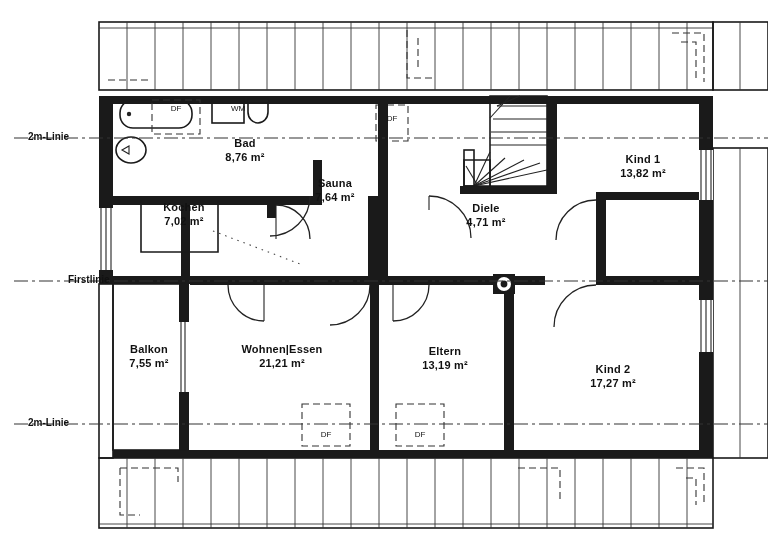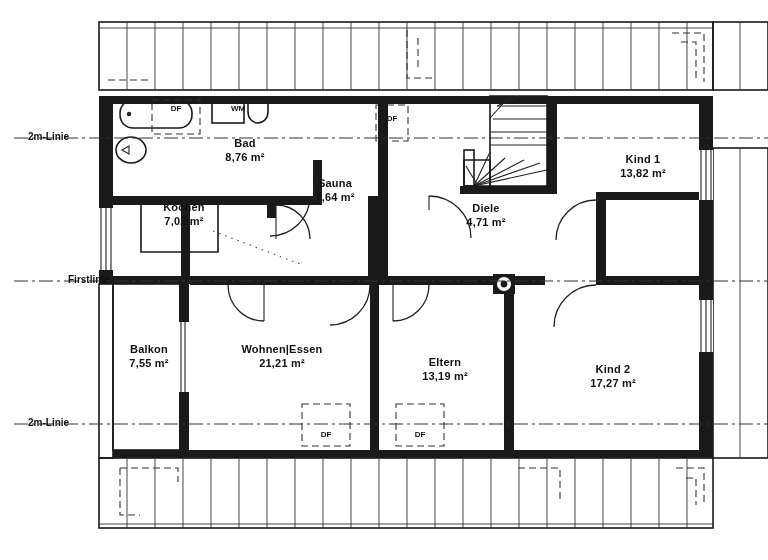--- a/index.html
+++ b/index.html
@@ -8,21 +8,21 @@
   #stage{position:relative;width:768px;height:560px;background:#fff;}
 
   svg.plan{position:absolute;left:0;top:0;width:768px;height:560px;}
 
   
   .lbl{position:absolute;text-align:center;line-height:1.25;
        font-weight:bold;font-size:11px;color:#111;white-space:nowrap;}
   .lbl .nm{display:block;letter-spacing:.2px;}
   .lbl .ar{display:block;letter-spacing:.2px;}
   .axlbl{position:absolute;font-weight:bold;font-size:10px;color:#111;white-space:nowrap;}
-  .tiny{position:absolute;font-weight:bold;font-size:8px;color:#111;white-space:nowrap;text-align:center;}
+  .tiny{position:absolute;font-weight:normal;font-size:8px;color:#111;white-space:nowrap;text-align:center;}
 </style>
 </head>
 <body>
 
 <div id="stage">
 
   <svg class="plan" viewBox="0 0 768 560">
     <defs>
       <style>
         .w  { fill:#1a1a1a; stroke:none; }            /* solid wall */
@@ -312,21 +312,21 @@
   <div class="lbl" style="left:104px;top:343px;width:90px;">
     <span class="nm">Balkon</span>
     <span class="ar">7,55 m²</span>
   </div>
 
   <div class="lbl" style="left:222px;top:343px;width:120px;">
     <span class="nm">Wohnen|Essen</span>
     <span class="ar">21,21 m²</span>
   </div>
 
-  <div class="lbl" style="left:400px;top:356px;width:90px;text-align:center;">
+  <div class="lbl" style="left:400px;top:345px;width:90px;text-align:center;">
     <span class="nm">Eltern</span>
     <span class="ar">13,19 m²</span>
   </div>
 
   <div class="tiny" style="left:212px;top:104px;width:52px;">WM</div>
   <div class="tiny" style="left:152px;top:104px;width:48px;">DF</div>
   <div class="tiny" style="left:376px;top:114px;width:32px;">DF</div>
   <div class="tiny" style="left:302px;top:430px;width:48px;">DF</div>
   <div class="tiny" style="left:396px;top:430px;width:48px;">DF</div>
 

